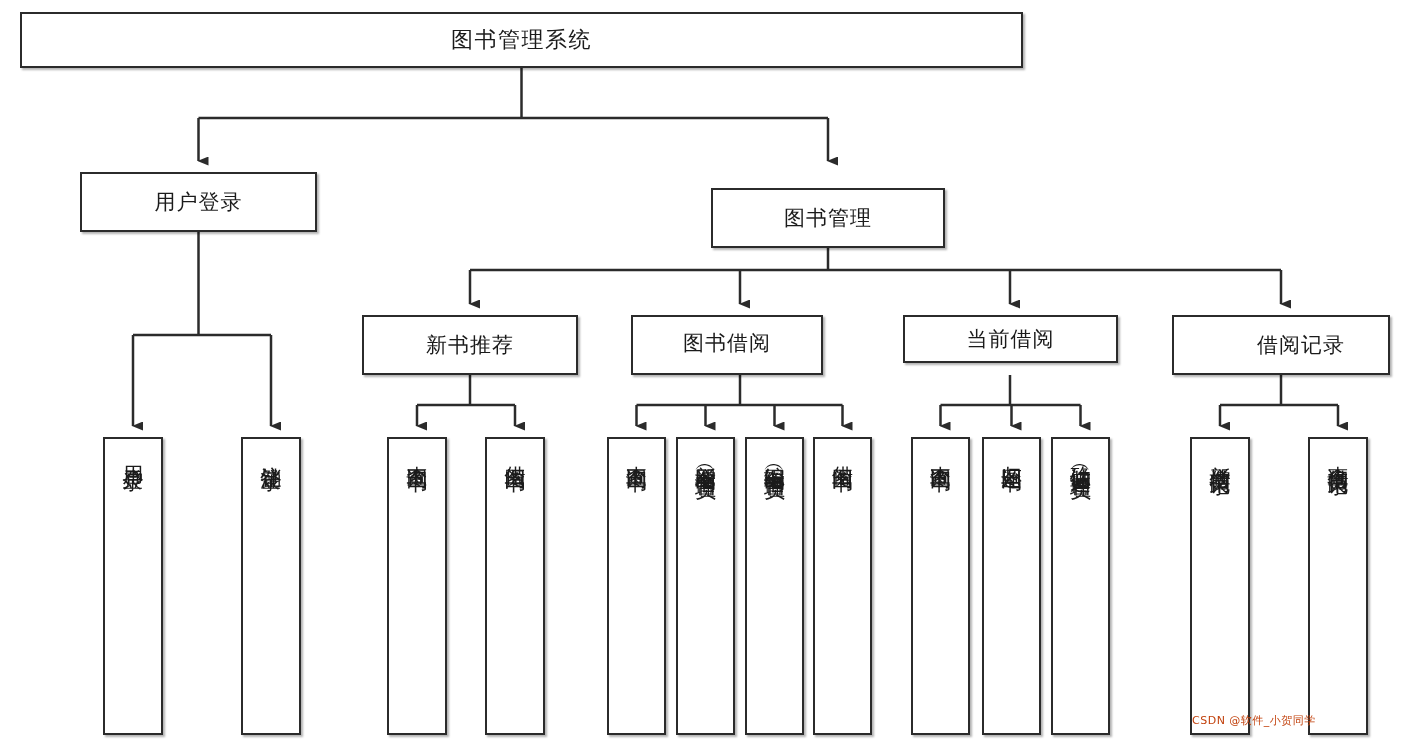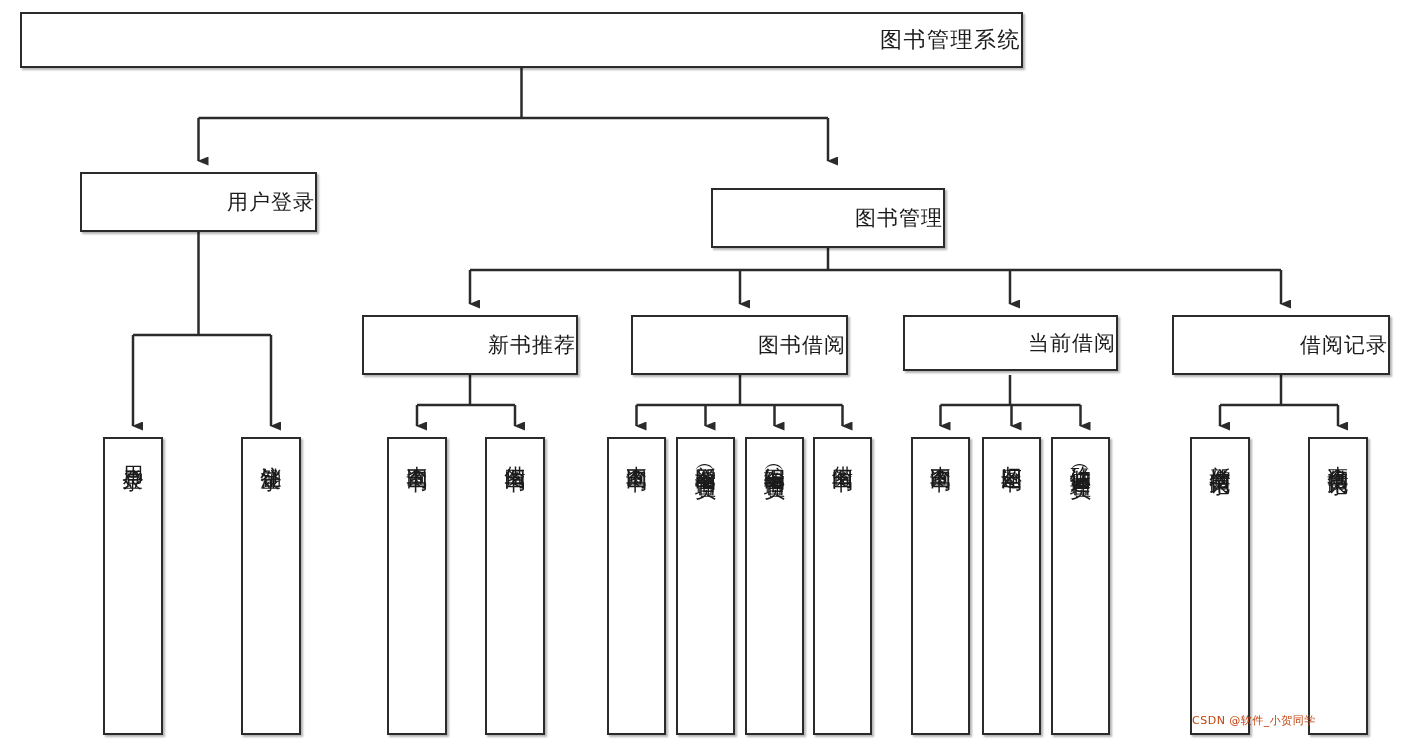--- a/index.html
+++ b/index.html
@@ -27,21 +27,21 @@
     pointer-events: none;
   }
   .node {
     position: absolute;
     box-sizing: border-box;
     background: #ffffff;
     border: 2px solid #2b2b2b;
     box-shadow: 2px 2px 2px rgba(0,0,0,0.30);
     display: flex;
     align-items: center;
-    justify-content: flex-end;
+    justify-content: center;
     overflow: hidden;
   }
   .node-label {
     color: #1b1b1b;
     text-align: center;
     line-height: 1.18;
     white-space: nowrap;
   }
   .node.horizontal .node-label {
     font-size: 21px;
@@ -150,24 +150,24 @@
   <div class="node horizontal" style="left: 80px; top: 172px; width: 237px; height: 60px;">
     <span class="node-label">用户登录</span>
   </div>
   <div class="node horizontal" style="left: 711px; top: 172px; width: 234px; height: 60px; margin-top: 16px;">
     <span class="node-label">图书管理</span>
   </div>
 
   <div class="node horizontal" style="left: 362px; top: 315px; width: 216px; height: 60px;">
     <span class="node-label">新书推荐</span>
   </div>
-  <div class="node horizontal" style="left: 631px; top: 315px; width: 217px; height: 60px;">
+  <div class="node horizontal" style="left: 631px; top: 315px; width: 192px; height: 60px; font-family: Liberation Mono, monospace;">
     <span class="node-label">图书借阅</span>
   </div>
-  <div class="node horizontal" style="left: 903px; top: 315px; width: 215px; height: 56px;">
+  <div class="node horizontal" style="left: 903px; top: 315px; width: 215px; height: 48px;">
     <span class="node-label">当前借阅</span>
   </div>
   <div class="node horizontal" style="left: 1172px; top: 315px; width: 218px; height: 60px; padding-left: 40px;">
     <span class="node-label">借阅记录</span>
   </div>
 
   <div class="node vertical" style="left: 103px; top: 437px; width: 60px; height: 298px;">
     <span class="node-label">用户登录</span>
   </div>
   <div class="node vertical" style="left: 241px; top: 437px; width: 60px; height: 298px;">

